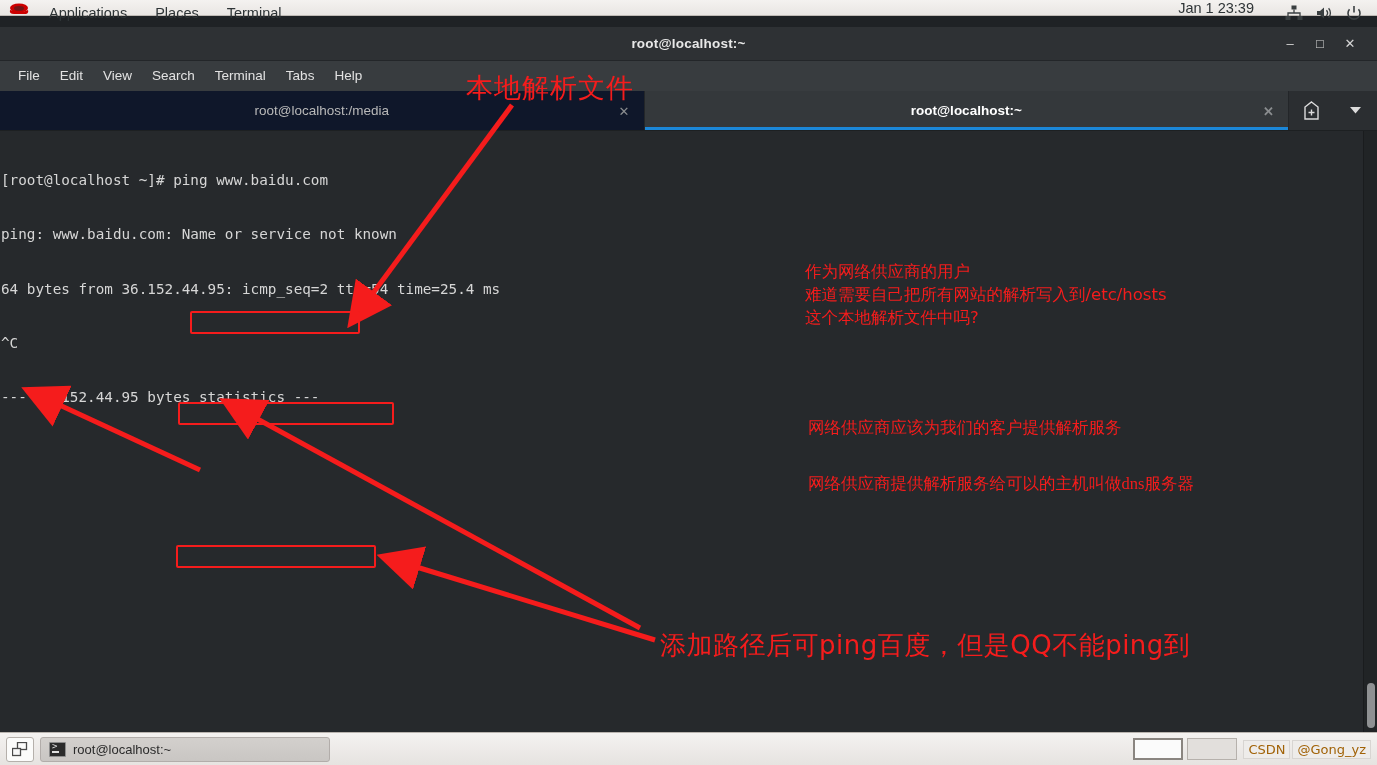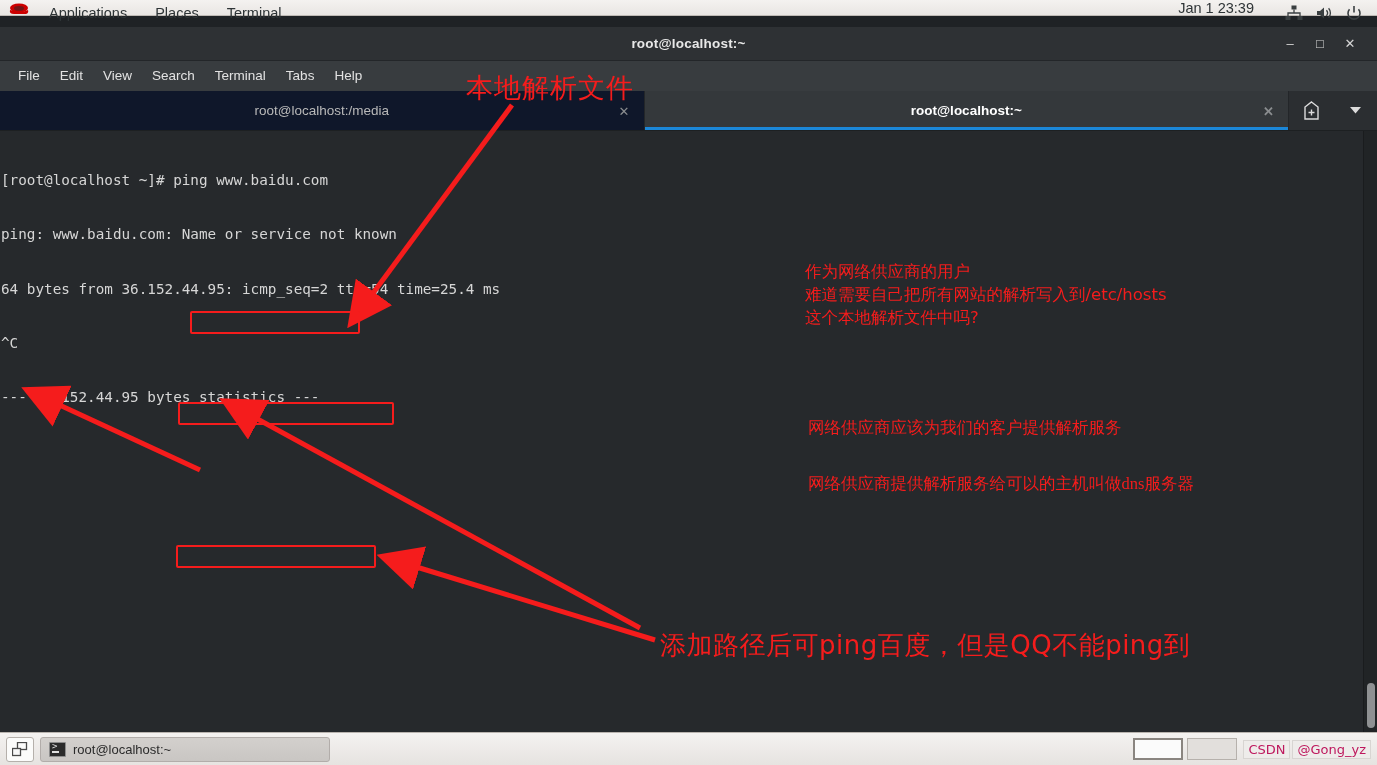--- a/index.html
+++ b/index.html
@@ -134,21 +134,21 @@
   .task-icon { width: 17px; height: 15px; background:#2b2b2b; border:1px solid #8d8d8d; border-radius:1px;
                position: relative; }
   .task-icon::before{content:">";position:absolute;left:2px;top:-2px;color:#dfdfdf;font-size:9px;font-family:"DejaVu Sans Mono",monospace;}
   .task-icon::after{content:"";position:absolute;left:2px;bottom:3px;width:7px;height:1.5px;background:#dfdfdf;}
   .bp-spacer { flex: 1; }
   .wsswitch { display: flex; align-items: center; gap: 4px; margin-right: 6px; }
   .ws { width: 50px; height: 22px; border: 1px solid #b6b1ac; background: #e2dfdc; }
   .ws.active { background: #fbfbfb; border: 2px solid #8a8580; }
   .watermark {
     display: flex; align-items: center; gap: 2px;
-    font-size: 13px; color: #be185d; font-family: "DejaVu Sans", sans-serif;
+    font-size: 13px; color: #a16207; font-family: "DejaVu Sans", sans-serif;
   }
   .wm-chip { border: 1px solid #d8d5d2; padding: 1px 4px; background: #eeecea; }
 </style>
 </head>
 <body>
 
 <div id="root">
 
   <div class="top-panel">
     <div class="redhat-logo">

